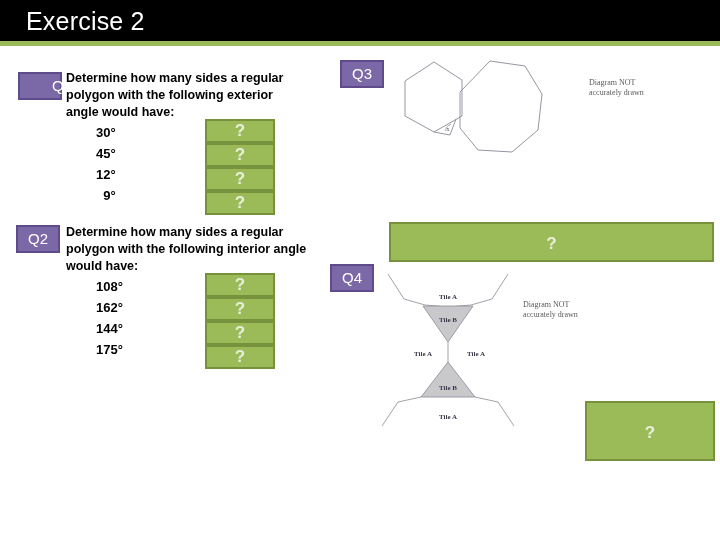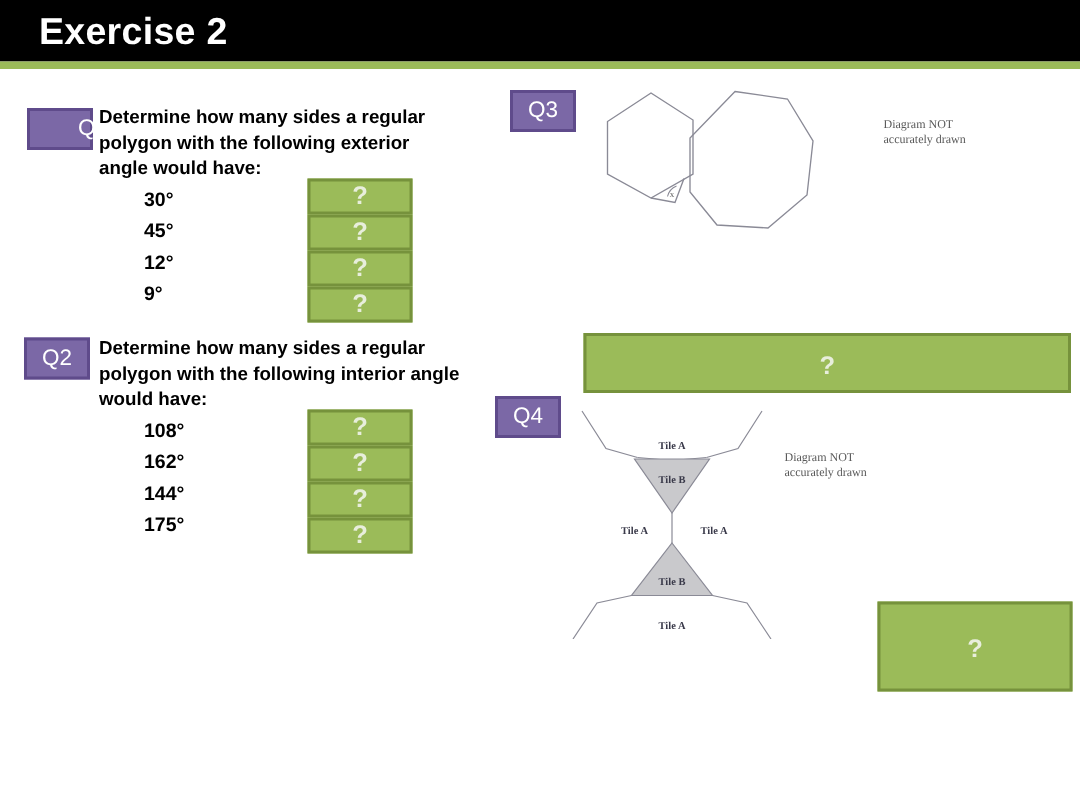--- a/index.html
+++ b/index.html
@@ -14,21 +14,21 @@
 
   
   .header-bar{
     position:absolute;left:0;top:0;width:720px;height:41px;
     background:#000000;
   }
   .header-title{
     position:absolute;left:26px;top:6px;
     color:#ffffff;
     font-size:25px;
-    font-weight:700;
+    font-weight:400;
     letter-spacing:0.2px;
     line-height:30px;
     white-space:nowrap;
   }
   .header-accent{
     position:absolute;left:0;top:41px;width:720px;height:5px;
     background:#9bbb59;
   }
 
   
@@ -51,20 +51,21 @@
     font-size:12.5px;
     font-weight:bold;
     line-height:17px;
   }
   .angle-list{
     position:absolute;
     color:#000000;
     font-size:13px;
     font-weight:bold;
     line-height:21px;
+    text-align:right;
   }
   .angle-list div{white-space:nowrap;}
 
   
   .ansbox{
     background:#9bbb59;
     border:2px solid #76923c;
     box-sizing:border-box;
     color:#e8eedc;
     text-align:center;

